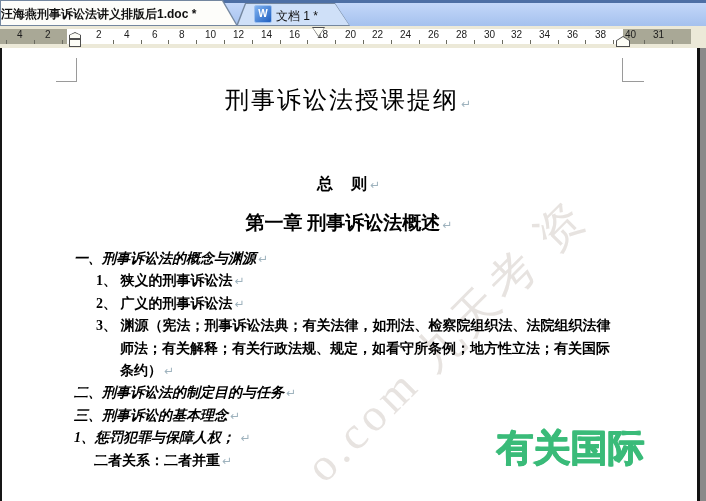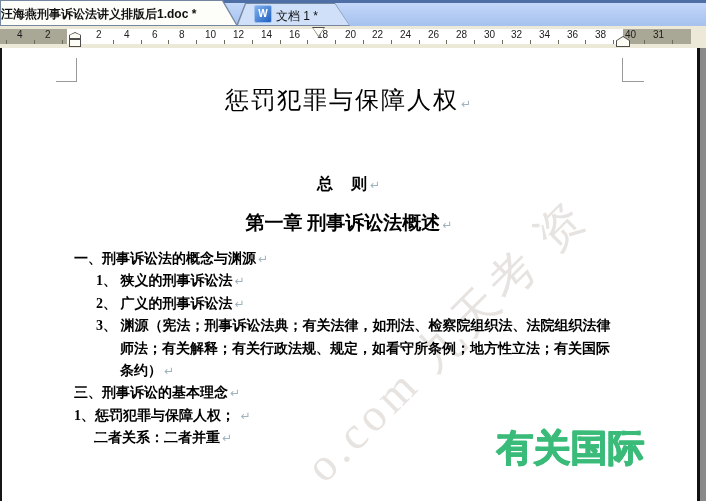--- a/index.html
+++ b/index.html
@@ -63,21 +63,21 @@
   .page-content{position:absolute;inset:0;z-index:3;
       font-family:"Liberation Serif","DejaVu Serif",serif;color:#000;}
   .hd{position:absolute;left:2px;width:694px;text-align:center;white-space:nowrap;}
   .hd-title{top:36px;font-size:24px;letter-spacing:2px;}
   .hd-author{top:84px;font-size:15px;font-weight:bold;}
   .hd-section{top:126px;font-size:16px;font-weight:bold;letter-spacing:1px;}
   .hd-chapter{top:162px;font-size:19px;font-weight:bold;}
   .outline{position:absolute;left:0;top:200px;width:690px;font-size:14px;
       font-weight:bold;line-height:22.4px;}
   .oline{white-space:nowrap;}
-  .l0{padding-left:74px;} .l1{padding-left:96px;} .l2{padding-left:120px;}
+  .l0{padding-left:74px;font-style:italic;} .l1{padding-left:96px;} .l2{padding-left:120px;}
   .l0b{padding-left:94px;}
   .pilcrow{color:#9fb3be;font-weight:normal;font-size:12px;margin-left:2px;
       font-family:"DejaVu Sans",sans-serif;}
 
   
   .wm-diag{position:absolute;left:292px;top:404px;z-index:1;color:#e7e3e0;
       font-size:46px;letter-spacing:5px;white-space:nowrap;
       transform:rotate(-45deg);transform-origin:0 0;
       font-family:"Liberation Serif",serif;}
   .logo{position:absolute;left:476px;top:381px;z-index:5;width:188px;text-align:center;}
@@ -190,31 +190,32 @@
     <div class="gray-strip"></div>
 
     <div class="crop tlv"></div>
     <div class="crop tlh"></div>
     <div class="crop trv"></div>
     <div class="crop trh"></div>
 
     <div class="wm-diag">o.com 九天考 资</div>
 
     <div class="page-content">
-      <div class="hd hd-title"><span>惩罚犯罪与保障人权</span><span class="pilcrow">↵</span></div>
+      <div class="hd hd-title"><span>刑事诉讼法授课提纲</span><span class="pilcrow">↵</span></div>
       <div class="hd hd-section"><span>总　则</span><span class="pilcrow">↵</span></div>
       <div class="hd hd-chapter"><span>第一章 刑事诉讼法概述</span><span class="pilcrow">↵</span></div>
 
       <div class="outline">
         <div class="oline l0"><span>一、刑事诉讼法的概念与渊源</span><span class="pilcrow">↵</span></div>
         <div class="oline l1"><span>1、 狭义的刑事诉讼法</span><span class="pilcrow">↵</span></div>
         <div class="oline l1"><span>2、 广义的刑事诉讼法</span><span class="pilcrow">↵</span></div>
         <div class="oline l1"><span>3、 渊源（宪法；刑事诉讼法典；有关法律，如刑法、检察院组织法、法院组织法律</span></div>
         <div class="oline l2"><span>师法；有关解释；有关行政法规、规定，如看守所条例；地方性立法；有关国际</span></div>
         <div class="oline l2"><span>条约）</span><span class="pilcrow">↵</span></div>
+        <div class="oline l0"><span>二、刑事诉讼法的制定目的与任务</span><span class="pilcrow">↵</span></div>
         <div class="oline l0"><span>三、刑事诉讼的基本理念</span><span class="pilcrow">↵</span></div>
         <div class="oline l0"><span>1、惩罚犯罪与保障人权； </span><span class="pilcrow">↵</span></div>
         <div class="oline l0b"><span>二者关系：二者并重</span><span class="pilcrow">↵</span></div>
       </div>
     </div>
 
     <div class="logo">
       <div class="logo-title">有关国际</div>
     </div>
   </div>

